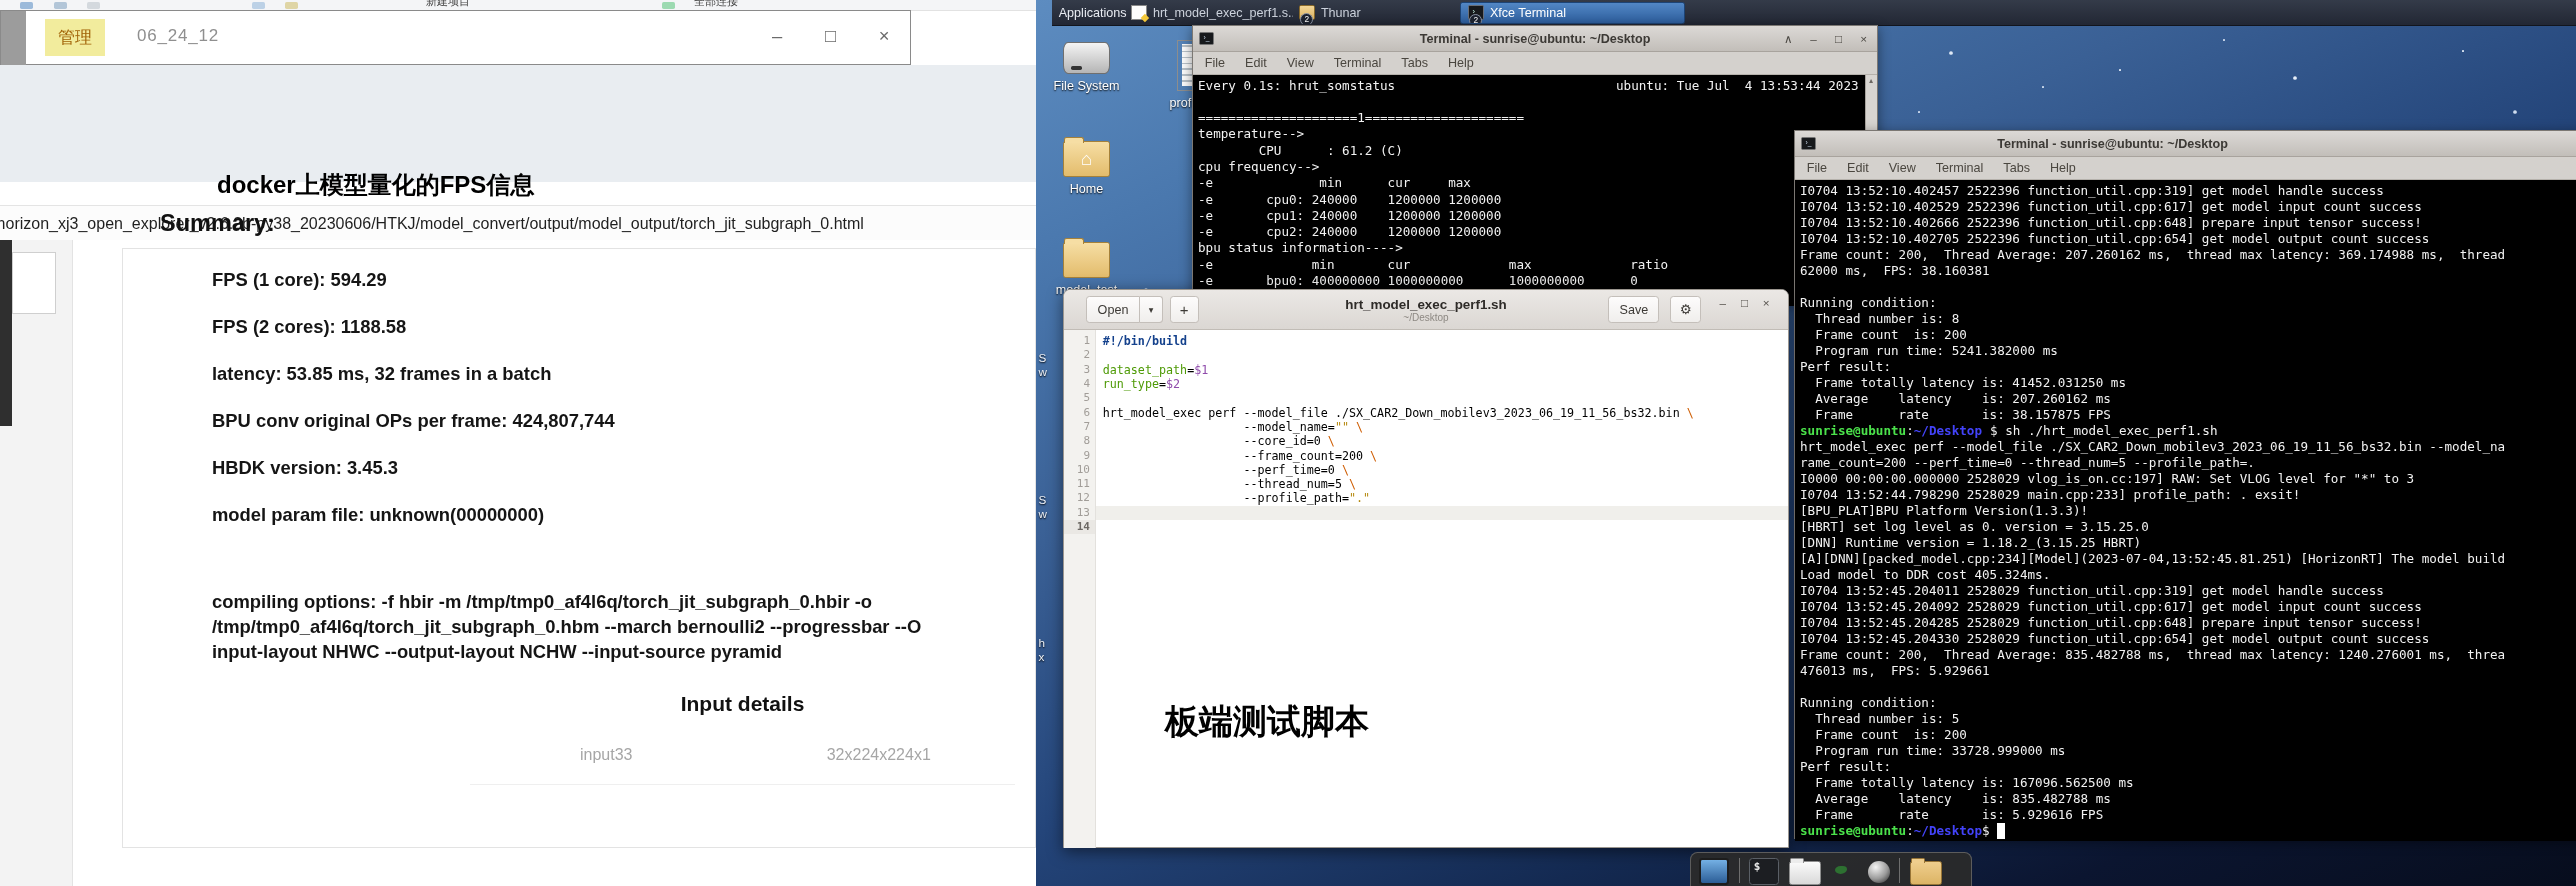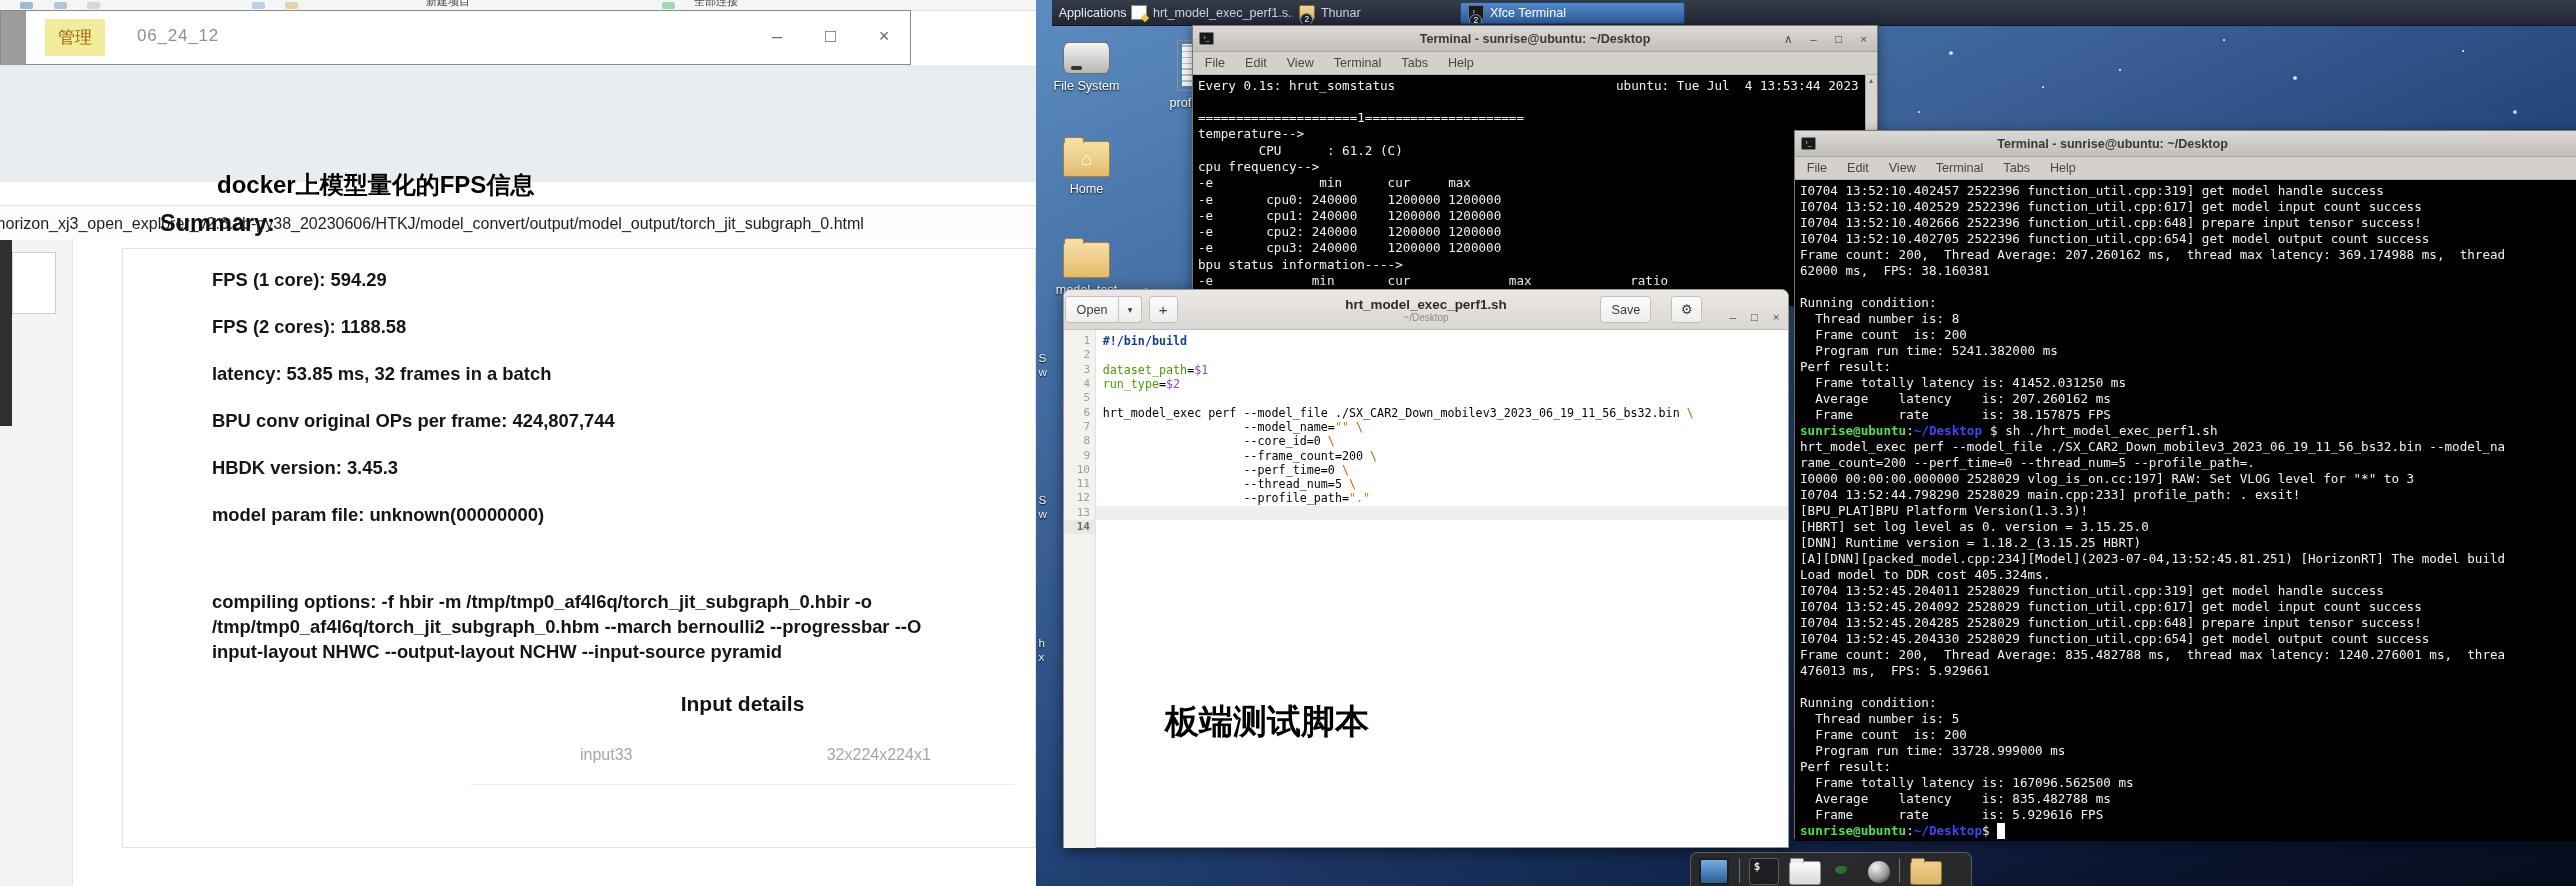--- a/index.html
+++ b/index.html
@@ -117,27 +117,27 @@
   .t-scroll::before{content:"▲";position:absolute;top:1.7px;left:1.7px;font-size:6.7px;color:#6b6661}
   .cursor{display:inline-block;width:7.5px;background:#ffffff;color:#000}
 
   
   .ewin{background:#ffffff;border:0.8px solid #9b968f;border-radius:7.5px 7.5px 0 0;box-sizing:border-box;
         box-shadow:0 3.4px 15px rgba(0,0,0,.5)}
   .e-header{height:39px;background:linear-gradient(#ebe8e5,#dbd7d3);border-bottom:0.8px solid #c1bcb6;
             border-radius:6.7px 6.7px 0 0;position:relative;display:flex;align-items:center}
   .e-btn{height:25px;background:linear-gradient(#fdfcfc,#f0eeec);border:0.8px solid #c4bfba;border-radius:3.4px;
          font-size:12.6px;color:#3d3a36;display:flex;align-items:center;justify-content:center}
-  .e-open{width:52px;margin-left:1px;border-radius:3.4px 0 0 3.4px}
+  .e-open{width:52px;margin-left:22px;border-radius:3.4px 0 0 3.4px}
   .e-drop{width:22px;border-left:none;border-radius:0 3.4px 3.4px 0;font-size:9.2px}
   .e-add{width:27px;margin-left:6.7px;font-size:15px}
   .e-titlewrap{position:absolute;left:0;right:0;text-align:center;pointer-events:none}
   .e-title{font-size:13.4px;font-weight:bold;color:#2e2b28}
   .e-sub{font-size:10px;color:#8d8983}
-  .e-right{position:absolute;right:6px;display:flex;align-items:flex-end;gap:20px}
+  .e-right{position:absolute;right:16px;display:flex;align-items:flex-start;gap:11px}
   .e-save{width:49px}
   .e-gearbtn{width:28.5px;font-size:13.4px}
   .e-winctl{display:flex;gap:10px;margin-left:5px}
   .e-winctl span{color:#55514c;font-size:11.7px;width:11.7px;text-align:center}
   .e-body{position:relative;display:flex;height:calc(100% - 39px);overflow:hidden}
   .e-gutter{width:32px;background:#f3f2ef;border-right:0.8px solid #e3e1dd;padding-top:4.2px;box-sizing:border-box;flex:0 0 auto}
   .e-num{font-family:"DejaVu Sans Mono",monospace;font-size:11px;color:#a19d98;text-align:right;
          padding-right:5px;line-height:14.3px;height:14.3px}
   .e-num.cur-num{background:#eae8e4;color:#6d6964;font-weight:bold}
   .e-code{flex:1;padding-top:4.2px;position:relative}
@@ -316,21 +316,20 @@
       <div>
           <div class="t-line">&nbsp;</div>
           <div class="t-line">=====================1=====================</div>
           <div class="t-line">temperature--&gt;</div>
           <div class="t-line">        CPU      : 61.2 (C)</div>
           <div class="t-line">cpu frequency--&gt;</div>
           <div class="t-line">-e              min      cur     max</div>
           <div class="t-line">-e       cpu0: 240000    1200000 1200000</div>
           <div class="t-line">-e       cpu1: 240000    1200000 1200000</div>
           <div class="t-line">-e       cpu2: 240000    1200000 1200000</div>
-          <div class="t-line">-e       cpu3: 240000    1200000 1200000</div>
           <div class="t-line">bpu status information----&gt;</div>
           <div class="t-line">-e             min       cur             max             ratio</div>
           <div class="t-line">-e       bpu0: 400000000 1000000000      1000000000      0</div>
         </div>
       <div class="t-scroll"></div>
     </div>
   </div>
 
   <div id="t2" class="abs twin" style="left:758px;top:130px;width:939px;height:709px;z-index:20">
     <div class="t-titlebar">

